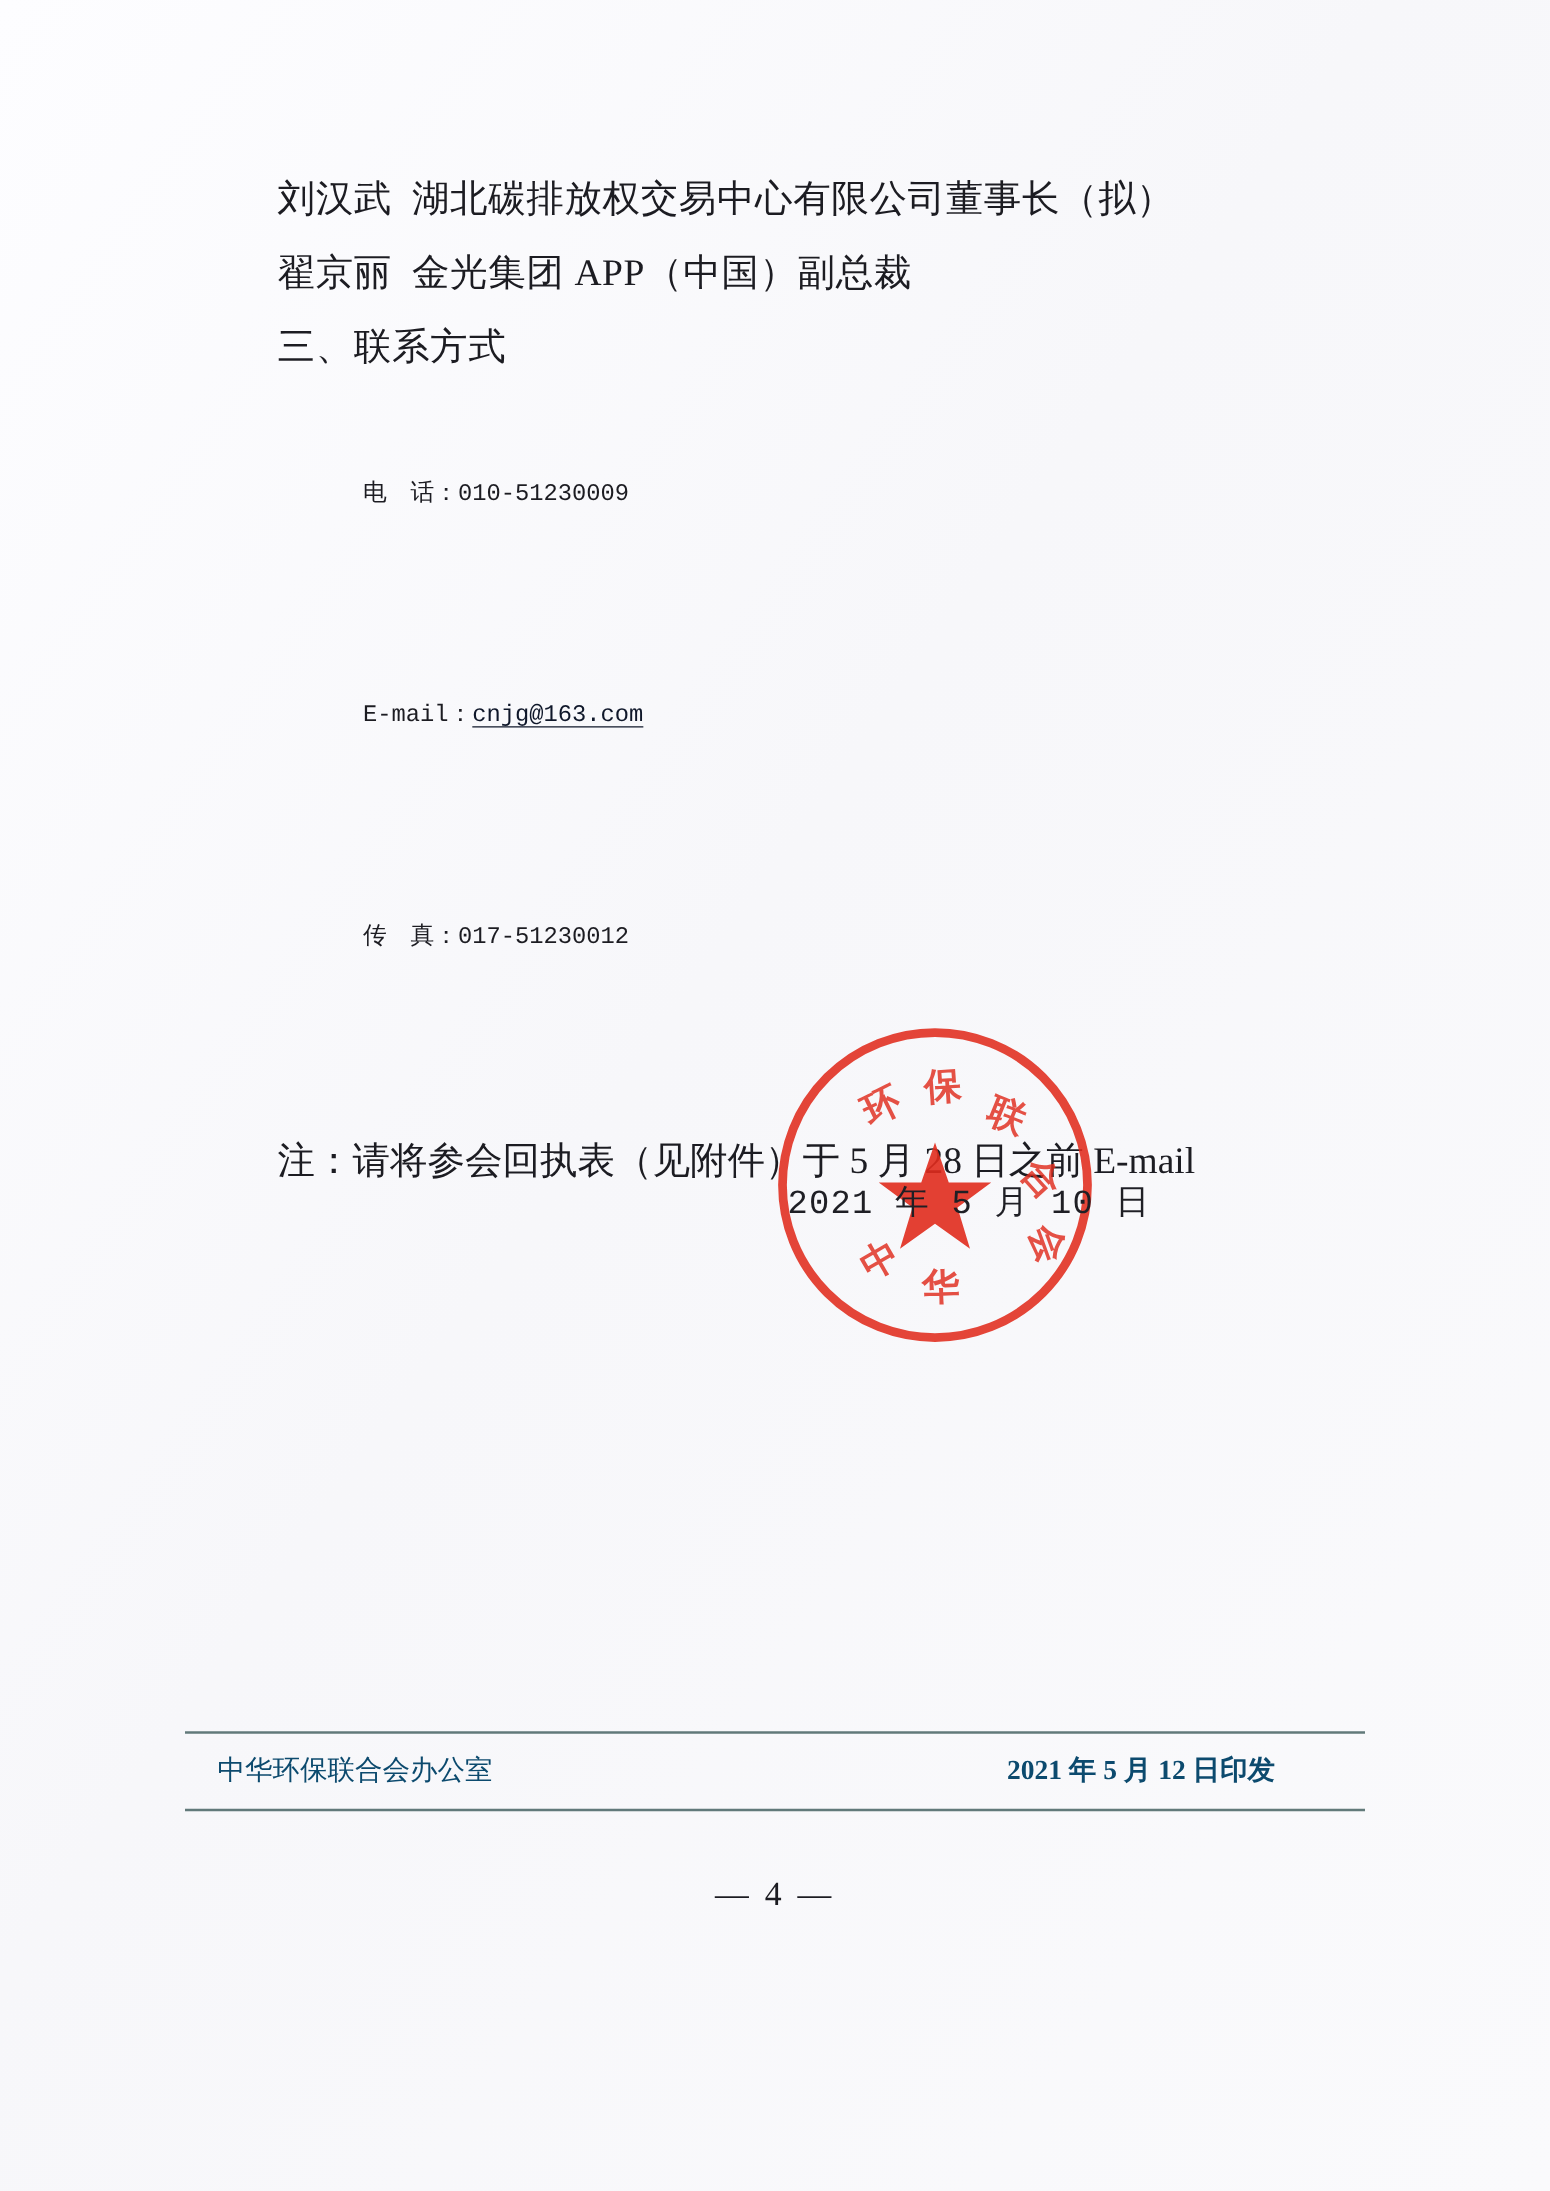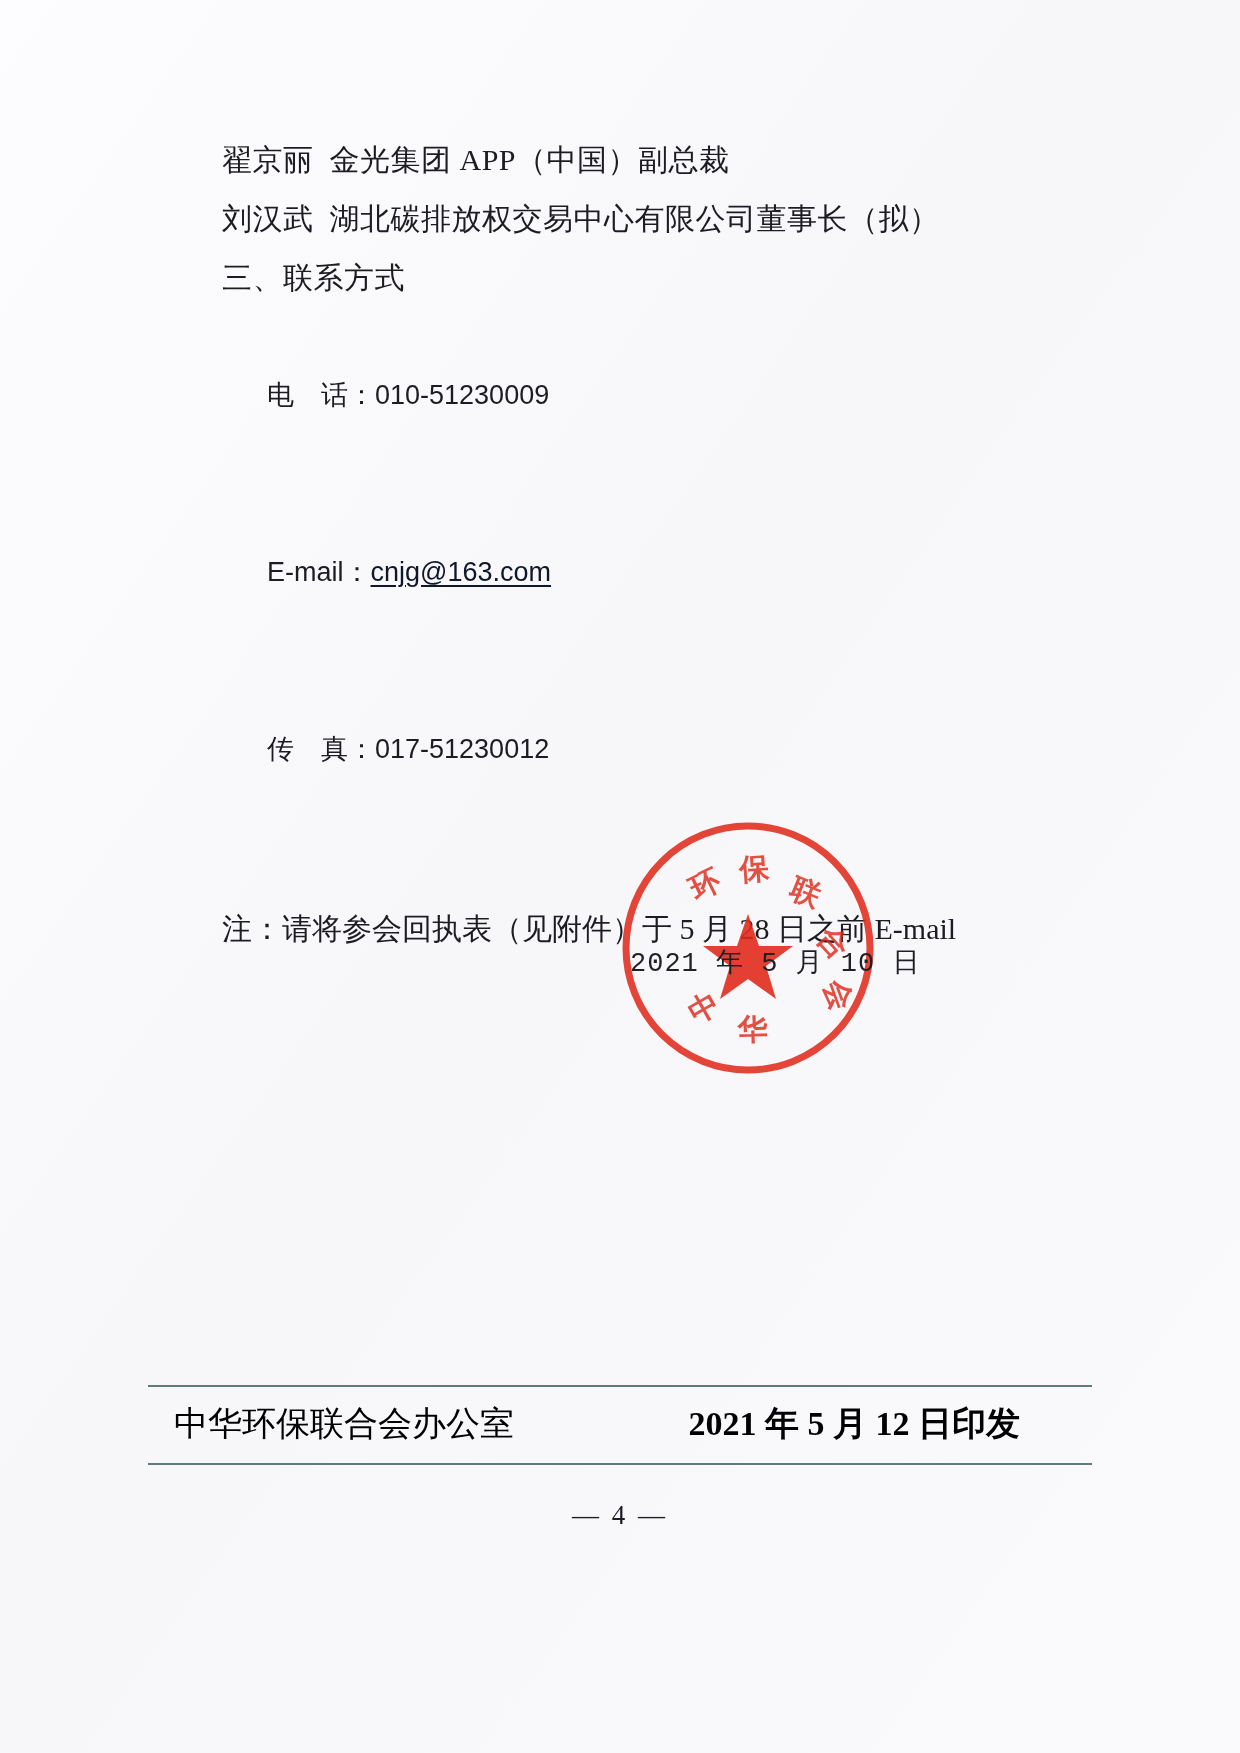--- a/index.html
+++ b/index.html
@@ -31,22 +31,22 @@
     width: 800px;
   }
   .line {
     font-size: 30px;
     line-height: 59px;
     color: #1c1c22;
     letter-spacing: 0.5px;
     white-space: pre;
   }
   .line.mono {
-    font-family: Liberation Sans, sans-serif;
-    font-size: 27px;
+    font-family: Liberation Mono, monospace;
+    font-size: 19px;
     letter-spacing: 0px;
   }
   .email-link {
     text-decoration: underline;
     text-underline-offset: 4px;
     color: #0f172a;
   }
   .note {
     margin-top: 62px;
     font-size: 30px;
@@ -95,22 +95,22 @@
     height: 2px;
     background: #2f4f4f;
     opacity: 0.75;
   }
   .footer .rule.bottom { margin-top: 0; }
   .footer .row {
     display: flex;
     align-items: center;
     justify-content: flex-start;
     padding: 14px 0 16px 0;
-    font-size: 34px;
-    color: #000000;
+    font-size: 22px;
+    color: #0c4a6e;
   }
   .footer .row .left { margin-left: 26px; }
   .footer .row .right {
     margin-left: auto;
     margin-right: 72px;
     font-family: "Liberation Serif", serif;
     font-weight: bold;
   }
   .pagenum {
     position: absolute;
@@ -124,22 +124,22 @@
     letter-spacing: 3px;
   }
 </style>
 </head>
 <body>
 
 <div class="page">
   <div class="paper-tint"></div>
 
   <div class="content">
+    <div class="line">刘汉武  湖北碳排放权交易中心有限公司董事长（拟）</div>
     <div class="line">翟京丽  金光集团 APP（中国）副总裁</div>
-    <div class="line">刘汉武  湖北碳排放权交易中心有限公司董事长（拟）</div>
     <div class="line">三、联系方式</div>
 
     <div class="line mono">
       <span>电　话：</span><span>010-51230009</span>
     </div>
 
     <div class="line mono">
       <span>E-mail：</span><span class="email-link">cnjg@163.com</span>
     </div>
 

